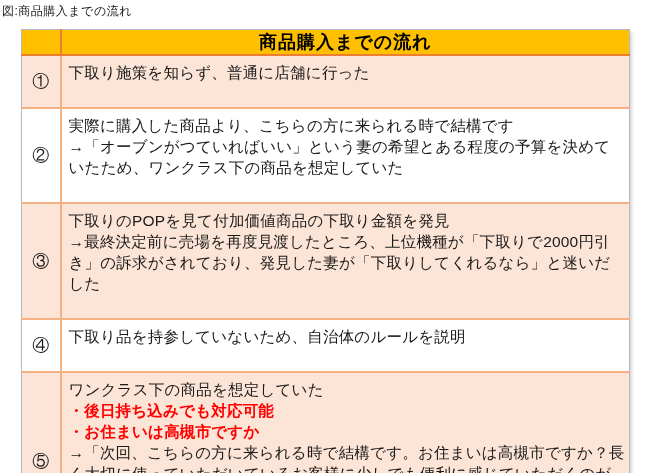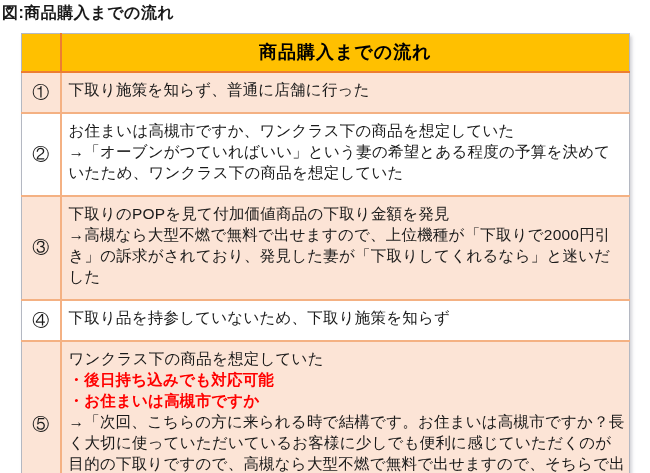--- a/index.html
+++ b/index.html
@@ -16,41 +16,41 @@
   html, body {
     margin: 0; padding: 0;
     width: 650px; height: 473px;
     background: #ffffff;
     font-family: "Liberation Sans", sans-serif;
     color: var(--text-color);
     overflow: hidden;
   }
   .caption {
     margin: 3px 12px 0 2px;
-    font-size: 16px;
-    font-weight: bold;
+    font-size: 12px;
+    font-weight: normal;
     letter-spacing: 0.5px;
   }
   table.flow-table {
     border-collapse: collapse;
     table-layout: fixed;
     width: 608px;
     margin: 9px 0 0 21px;
     border: 1px solid var(--outer-border);
     box-shadow: 2px 3px 3px rgba(160,160,170,0.45);
     background: var(--row-white);
   }
   col.col-num  { width: 39px; }
   col.col-text { width: 569px; }
 
   th.header-num-cell, th.title-cell {
     background: var(--header-bg);
     border-bottom: 2px solid var(--border-dark);
     padding: 0;
-    height: 38px;
+    height: 25px;
   }
   th.header-num-cell { border-right: 2px solid var(--border-dark); }
   th.title-cell {
     font-size: 18px;
     font-weight: bold;
     text-align: center;
     color: #000;
     letter-spacing: 1px;
   }
 
@@ -60,21 +60,21 @@
   tbody tr.white { background: var(--row-white); }
 
   td.num-cell {
     border-right: 2px solid var(--border-light);
     text-align: center;
     vertical-align: middle;
     font-size: 17px;
     padding: 0;
   }
   td.text-cell {
-    padding: 6px 4px 12px 7px;
+    padding: 6px 4px 24px 7px;
     vertical-align: middle;
   }
   .line {
     font-size: 15.5px;
     line-height: 21px;
     letter-spacing: 0.2px;
   }
   .red-line {
     color: var(--red-text);
     font-weight: bold;
@@ -99,35 +99,35 @@
   <tbody>
     <tr class="peach">
       <td class="num-cell">①</td>
       <td class="text-cell">
         <div class="line">下取り施策を知らず、普通に店舗に行った</div>
       </td>
     </tr>
     <tr class="white">
       <td class="num-cell">②</td>
       <td class="text-cell">
-        <div class="line">お住まいは高槻市ですか、ワンクラス下の商品を想定していた</div>
+        <div class="line">実際に購入した商品より、こちらの方に来られる時で結構です</div>
         <div class="line">→「オーブンがつていればいい」という妻の希望とある程度の予算を決めていたため、ワンクラス下の商品を想定していた</div>
       </td>
     </tr>
     <tr class="peach">
       <td class="num-cell">③</td>
       <td class="text-cell">
         <div class="line">下取りのPOPを見て付加価値商品の下取り金額を発見</div>
-        <div class="line">→高槻なら大型不燃で無料で出せますので、上位機種が「下取りで2000円引き」の訴求がされており、発見した妻が「下取りしてくれるなら」と迷いだした</div>
+        <div class="line">→最終決定前に売場を再度見渡したところ、上位機種が「下取りで2000円引き」の訴求がされており、発見した妻が「下取りしてくれるなら」と迷いだした</div>
       </td>
     </tr>
     <tr class="white">
       <td class="num-cell">④</td>
       <td class="text-cell">
-        <div class="line">下取り品を持参していないため、下取り施策を知らず</div>
+        <div class="line">下取り品を持参していないため、自治体のルールを説明</div>
       </td>
     </tr>
     <tr class="peach">
       <td class="num-cell">⑤</td>
       <td class="text-cell">
         <div class="line">ワンクラス下の商品を想定していた</div>
         <div class="line red-line">・後日持ち込みでも対応可能</div>
         <div class="line red-line">・お住まいは高槻市ですか</div>
         <div class="line">→「次回、こちらの方に来られる時で結構です。お住まいは高槻市ですか？長く大切に使っていただいているお客様に少しでも便利に感じていただくのが目的の下取りですので、高槻なら大型不燃で無料で出せますので、そちらで出していただいても結構です。」の訴求がされており！</div>
       </td>

